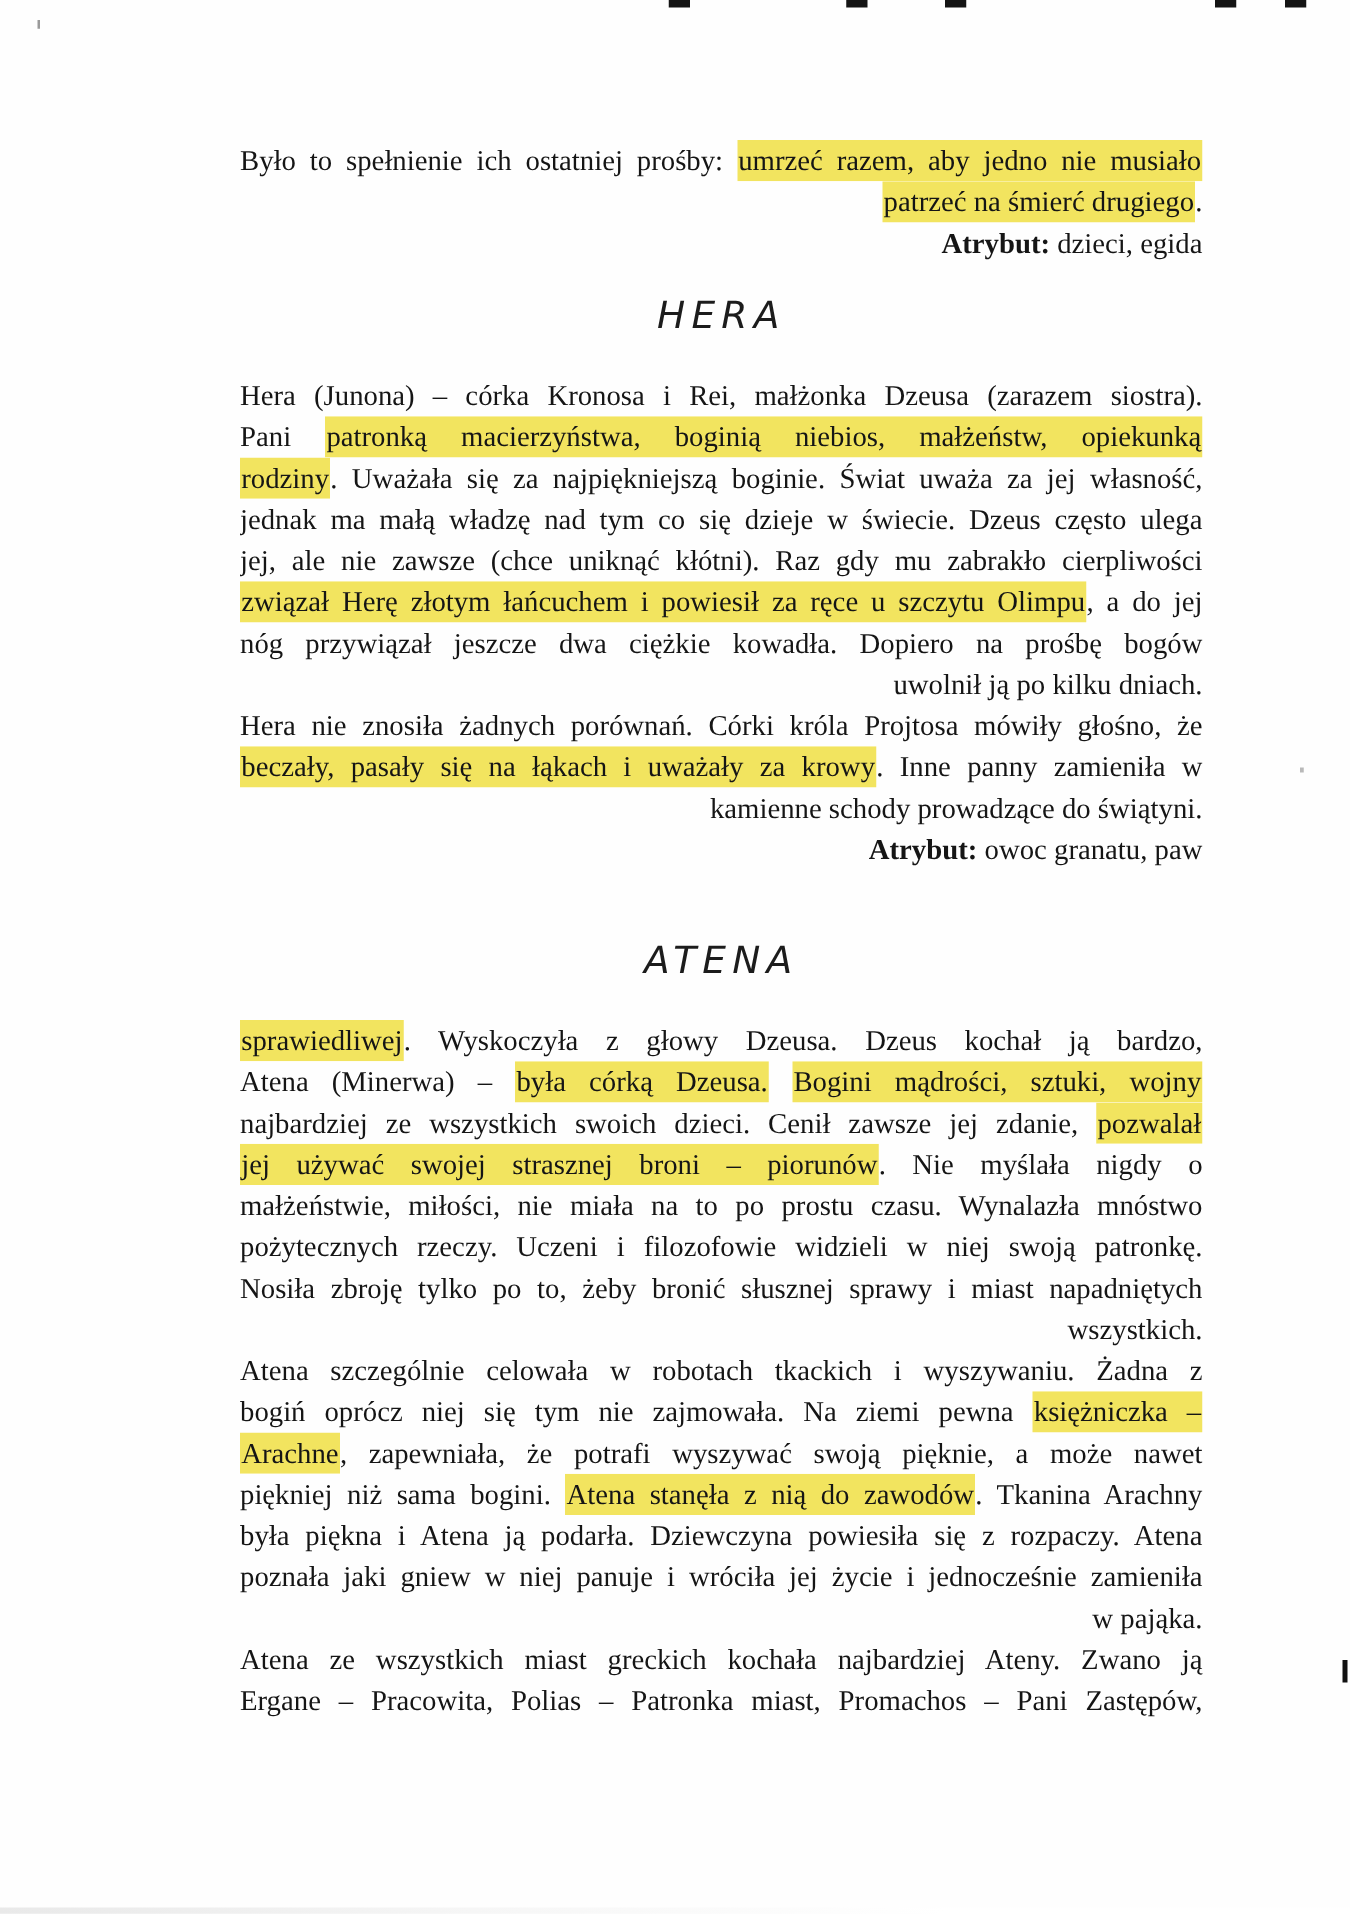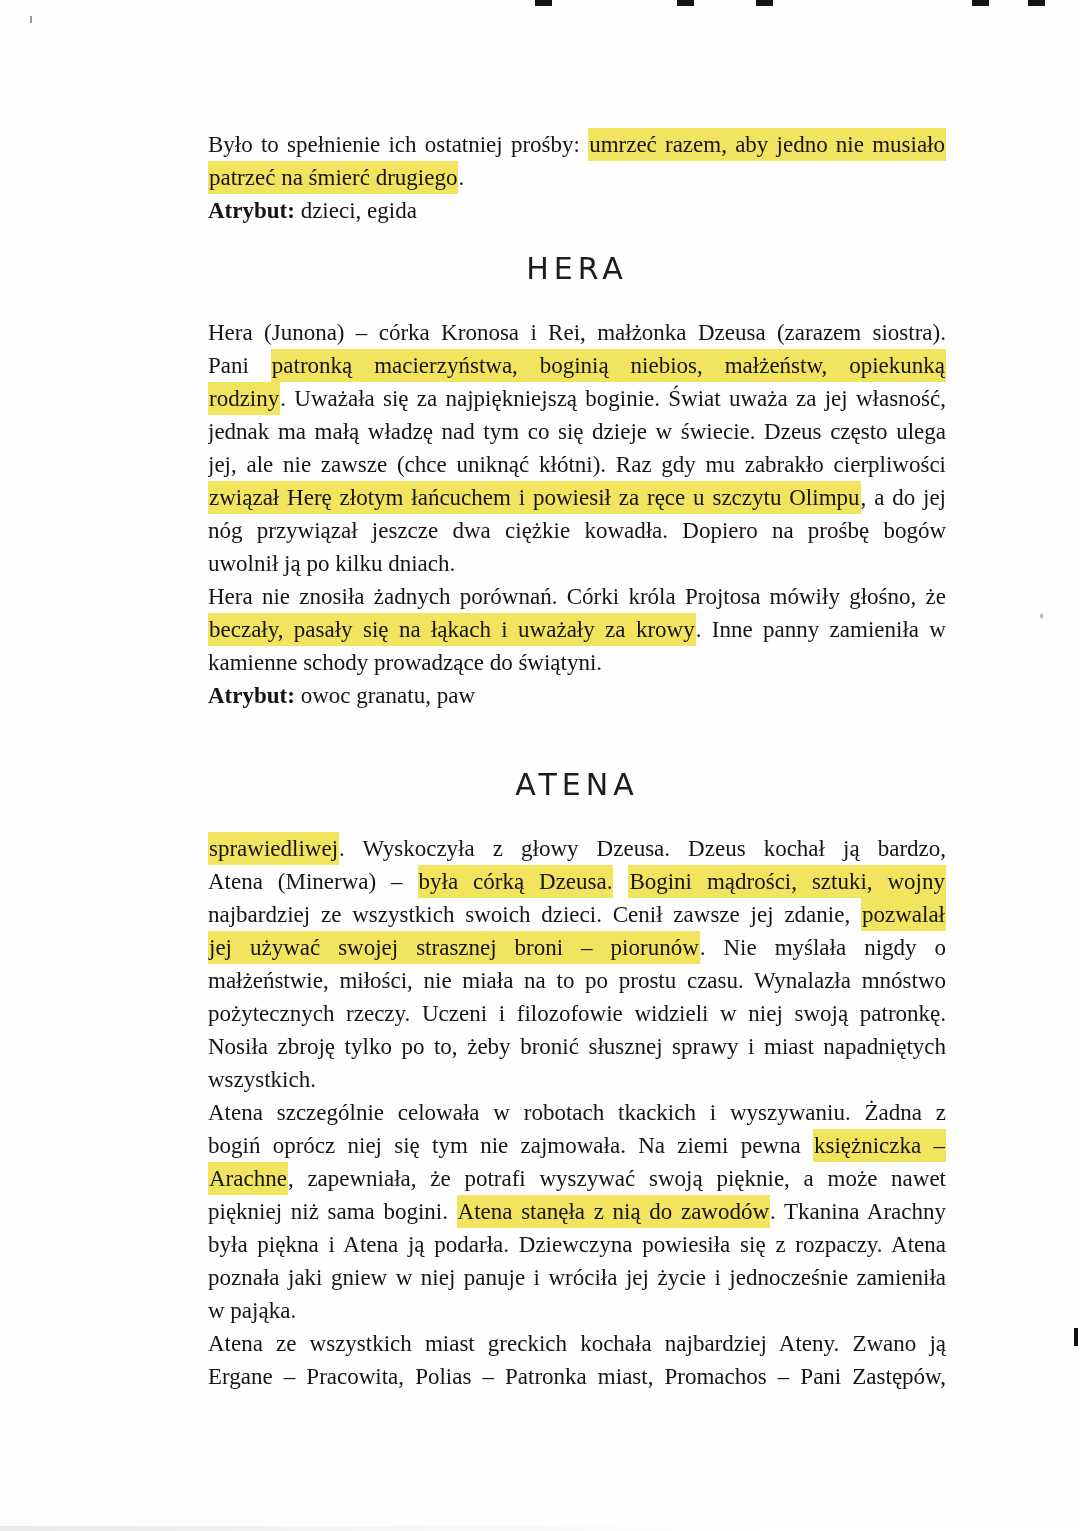--- a/index.html
+++ b/index.html
@@ -14,41 +14,42 @@
   .page {
     position: absolute; inset: 0;
     background: #fefefe;
   }
   .text-column {
     position: absolute;
     left: 192px; top: 112px;
     width: 770px;
     font-size: 23px;
   }
-  .paragraph { margin: 16px; }
+  .paragraph { margin: 0; }
   .line {
     line-height: 33px;
     height: 33px;
     overflow: hidden;
-    text-align: left;
+    text-align: right;
     position: relative;
   }
   .line.justify {
     text-align: justify;
     text-align-last: justify;
   }
   .hl {
     background: var(--hl, #f2e45f);
     padding: 4px 1px;
   }
   .bold { font-weight: bold; }
   .section-heading {
     margin: 53px 0 27px 0;
     text-align: center;
     font-family: "DejaVu Sans", sans-serif;
+    font-style: italic;
     font-weight: 500;
     font-size: 30px;
     line-height: 40px;
     letter-spacing: 5px;
     color: #1c1c1c;
   }
   .text-column > .section-heading:nth-child(2) { margin-top: 22px; }
   
   .top-dash {
     position: absolute; top: 0;

